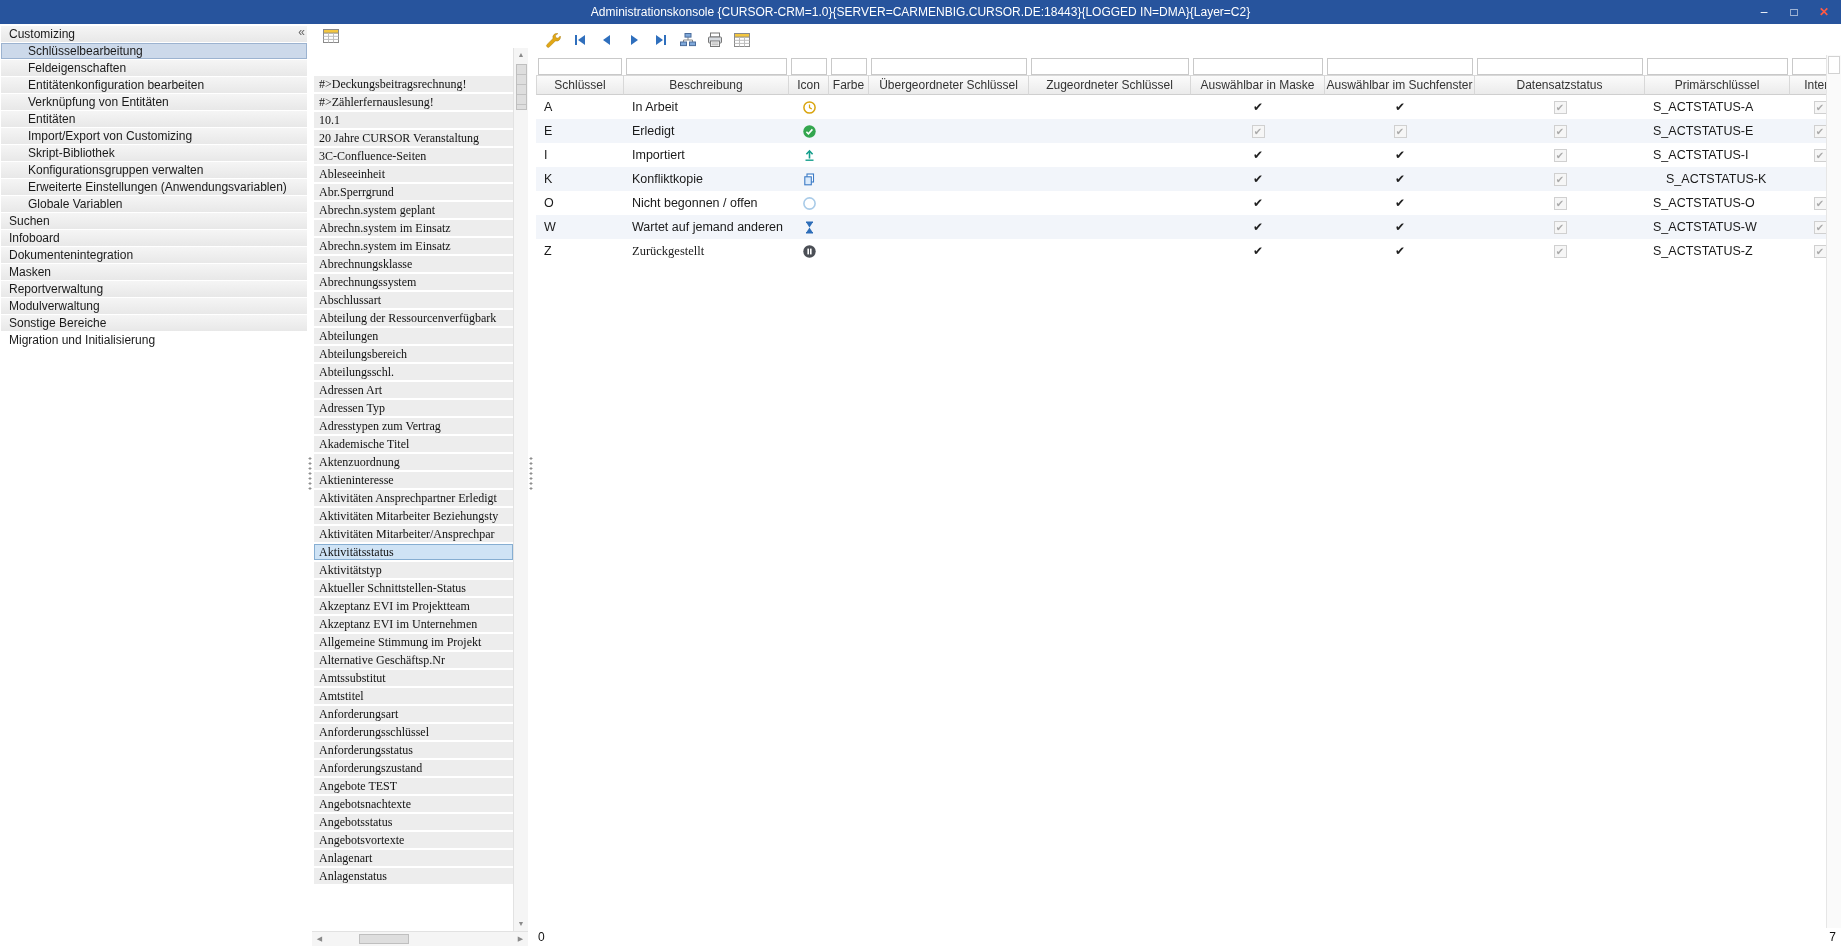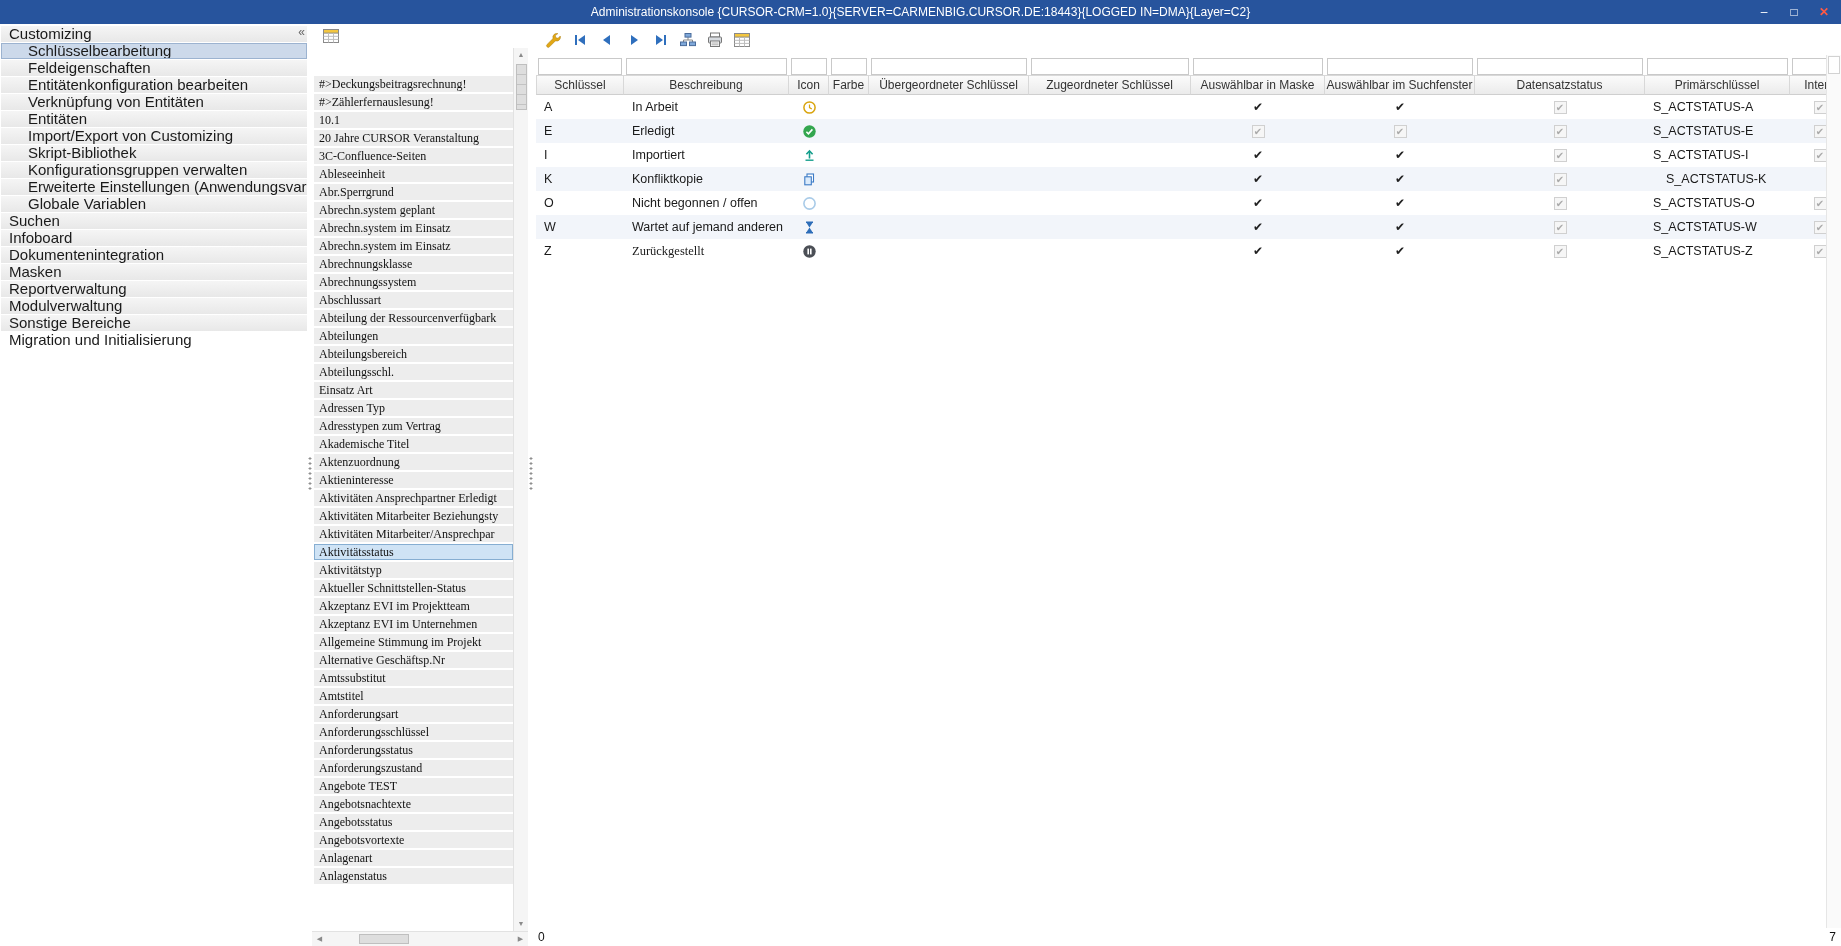--- a/index.html
+++ b/index.html
@@ -17,21 +17,21 @@
   
   .menubar { height:21px; background:#27549d; display:flex; align-items:center; padding-left:7px; gap:16px; flex:0 0 auto; }
   .menu-item { color:#fff; font-size:12px; }
 
   
   .content { flex:1; display:flex; overflow:hidden; background:#fff; }
 
   
   .sidebar { width:308px; flex:0 0 auto; position:relative; padding-top:2px; overflow:hidden; }
   .side-item { height:16px; line-height:16px; margin:0 1px 1px 1px; background:linear-gradient(#f5f5f5,#e8e8e8);
-    font-size:15px; color:#1a1a1a; padding-left:8px; white-space:nowrap; overflow:hidden; }
+    font-size:12px; color:#1a1a1a; padding-left:8px; white-space:nowrap; overflow:hidden; }
   .side-item.lvl1 { padding-left:27px; }
   .side-item.sel { background:#ccd9ea; outline:1px solid #9cb3d0; outline-offset:-1px; }
   .side-item.plain { background:none; }
   .collapse { position:absolute; top:1px; right:3px; font-size:12px; color:#666; cursor:pointer; }
 
   
   .splitter { flex:0 0 auto; position:relative; background:#fff; }
   .splitter.s1 { width:4px; }
   .splitter.s2 { width:6px; }
   .grip { position:absolute; top:432px; left:50%; transform:translateX(-50%); width:5px; height:34px;
@@ -158,21 +158,21 @@
             <div class="key-item">Abrechn.system geplant</div>
             <div class="key-item">Abrechn.system im Einsatz</div>
             <div class="key-item">Abrechn.system im Einsatz</div>
             <div class="key-item">Abrechnungsklasse</div>
             <div class="key-item">Abrechnungssystem</div>
             <div class="key-item">Abschlussart</div>
             <div class="key-item">Abteilung der Ressourcenverfügbark</div>
             <div class="key-item">Abteilungen</div>
             <div class="key-item">Abteilungsbereich</div>
             <div class="key-item">Abteilungsschl.</div>
-            <div class="key-item">Einsatz Art</div>
+            <div class="key-item">Adressen Art</div>
             <div class="key-item">Adressen Typ</div>
             <div class="key-item">Adresstypen zum Vertrag</div>
             <div class="key-item">Akademische Titel</div>
             <div class="key-item">Aktenzuordnung</div>
             <div class="key-item">Aktieninteresse</div>
             <div class="key-item">Aktivitäten Ansprechpartner Erledigt</div>
             <div class="key-item">Aktivitäten Mitarbeiter Beziehungsty</div>
             <div class="key-item">Aktivitäten Mitarbeiter/Ansprechpar</div>
             <div class="key-item sel">Aktivitätsstatus</div>
             <div class="key-item">Aktivitätstyp</div>

